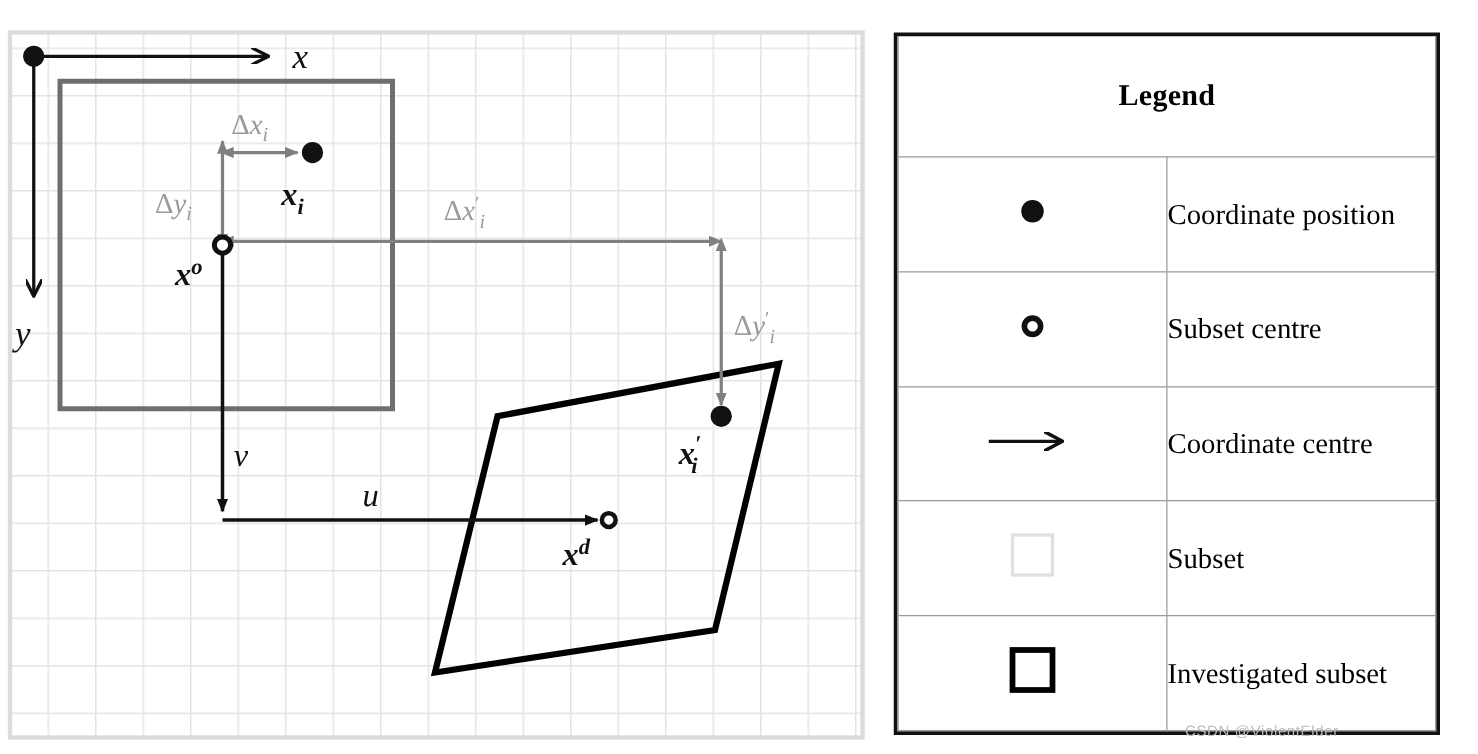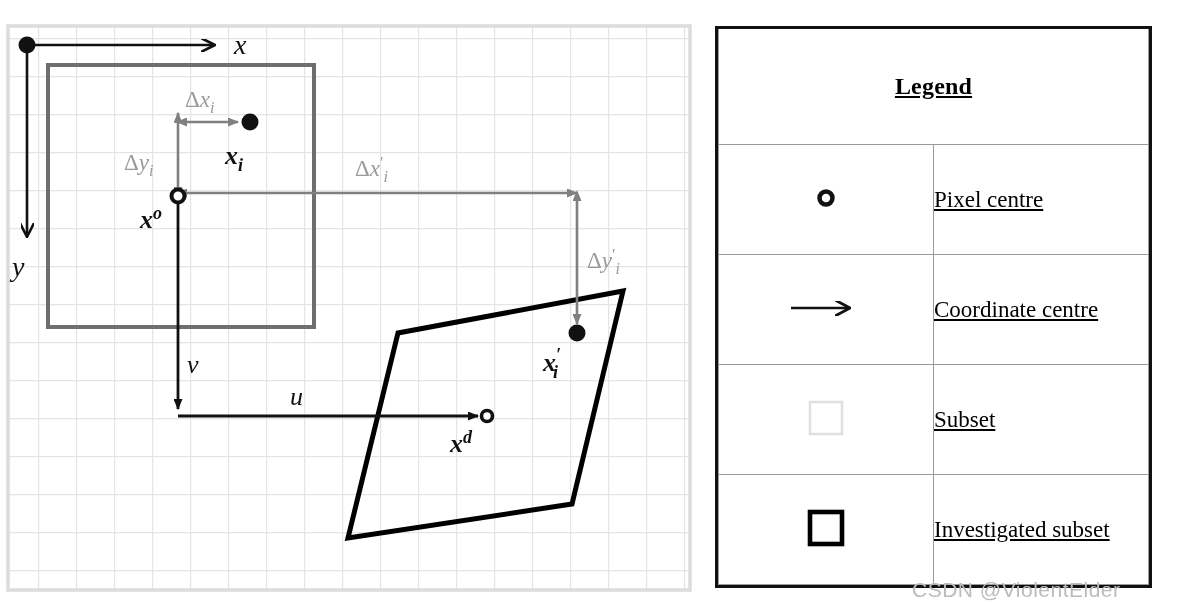--- a/index.html
+++ b/index.html
@@ -9,33 +9,33 @@
 
   
   #diagram{position:absolute;left:0;top:0;width:700px;height:603px;}
   #diagram svg{display:block;}
 
   
   #legend{position:absolute;left:715px;top:26px;width:437px;height:562px;
           border:3px solid #111;box-sizing:border-box;background:#fff;}
   #legend table{width:100%;height:100%;border-collapse:collapse;
                 table-layout:fixed;}
-  #legend td{border:1px solid #9a9a9a;padding:0;vertical-align:middle;text-decoration:underline;}
+  #legend td{border:1px solid #9a9a9a;padding:0;vertical-align:middle;}
   #legend tr:first-child td{border-top:none;}
   .lg-head{text-align:center;font-weight:bold;font-size:24px;color:#000;
            letter-spacing:.2px;height:66px;border-left:none;border-right:none;}
   .lg-icon{width:96px;text-align:center;border-left:none;}
   .lg-label{font-size:23px;color:#000;padding-left:16px;border-right:none;
             white-space:nowrap;}
   .lg-row td{height:62px;}
 
   .ic{display:inline-block;vertical-align:middle;}
 
   
-  #watermark{position:absolute;left:912px;top:578px;font-size:21px;
+  #watermark{position:absolute;left:948px;top:578px;font-size:12px;
              color:#b9bcc0;font-family:"Liberation Sans", sans-serif;
              letter-spacing:.5px;white-space:nowrap;}
 </style>
 </head>
 <body>
 
 <div id="root">
 
   <div id="diagram">
     <svg width="700" height="603" viewBox="0 0 700 603">
@@ -132,30 +132,40 @@
     </svg>
   </div>
 
   <div id="legend">
     <table>
       <tbody>
         <tr>
           <td class="lg-head" colspan="2">Legend</td>
         </tr>
 
+        <tr class="lg-row">
+          <td class="lg-icon">
+            <span class="ic">
+              <svg width="40" height="34" viewBox="0 0 40 34">
+                <circle cx="20" cy="17" r="9" fill="#111"></circle>
+              </svg>
+            </span>
+          </td>
+          <td class="lg-label">Coordinate position</td>
+        </tr>
 
         <tr class="lg-row">
           <td class="lg-icon">
             <span class="ic">
               <svg width="40" height="34" viewBox="0 0 40 34">
                 <circle cx="20" cy="17" r="6.5" fill="#fff" stroke="#111" stroke-width="4.5"></circle>
               </svg>
             </span>
           </td>
-          <td class="lg-label">Pixel centre</td>
+          <td class="lg-label">Subset centre</td>
         </tr>
 
 
         <tr class="lg-row">
           <td class="lg-icon">
             <span class="ic">
               <svg width="78" height="26" viewBox="0 0 78 26">
                 <defs>
                   <marker id="lg-open" markerWidth="16" markerHeight="15" refX="14" refY="7.5" orient="auto" markerUnits="userSpaceOnUse">
                     <path d="M1,0 L15,7.5 L1,15" fill="none" stroke="#111" stroke-width="2.8" stroke-linecap="round" stroke-linejoin="round"></path>

